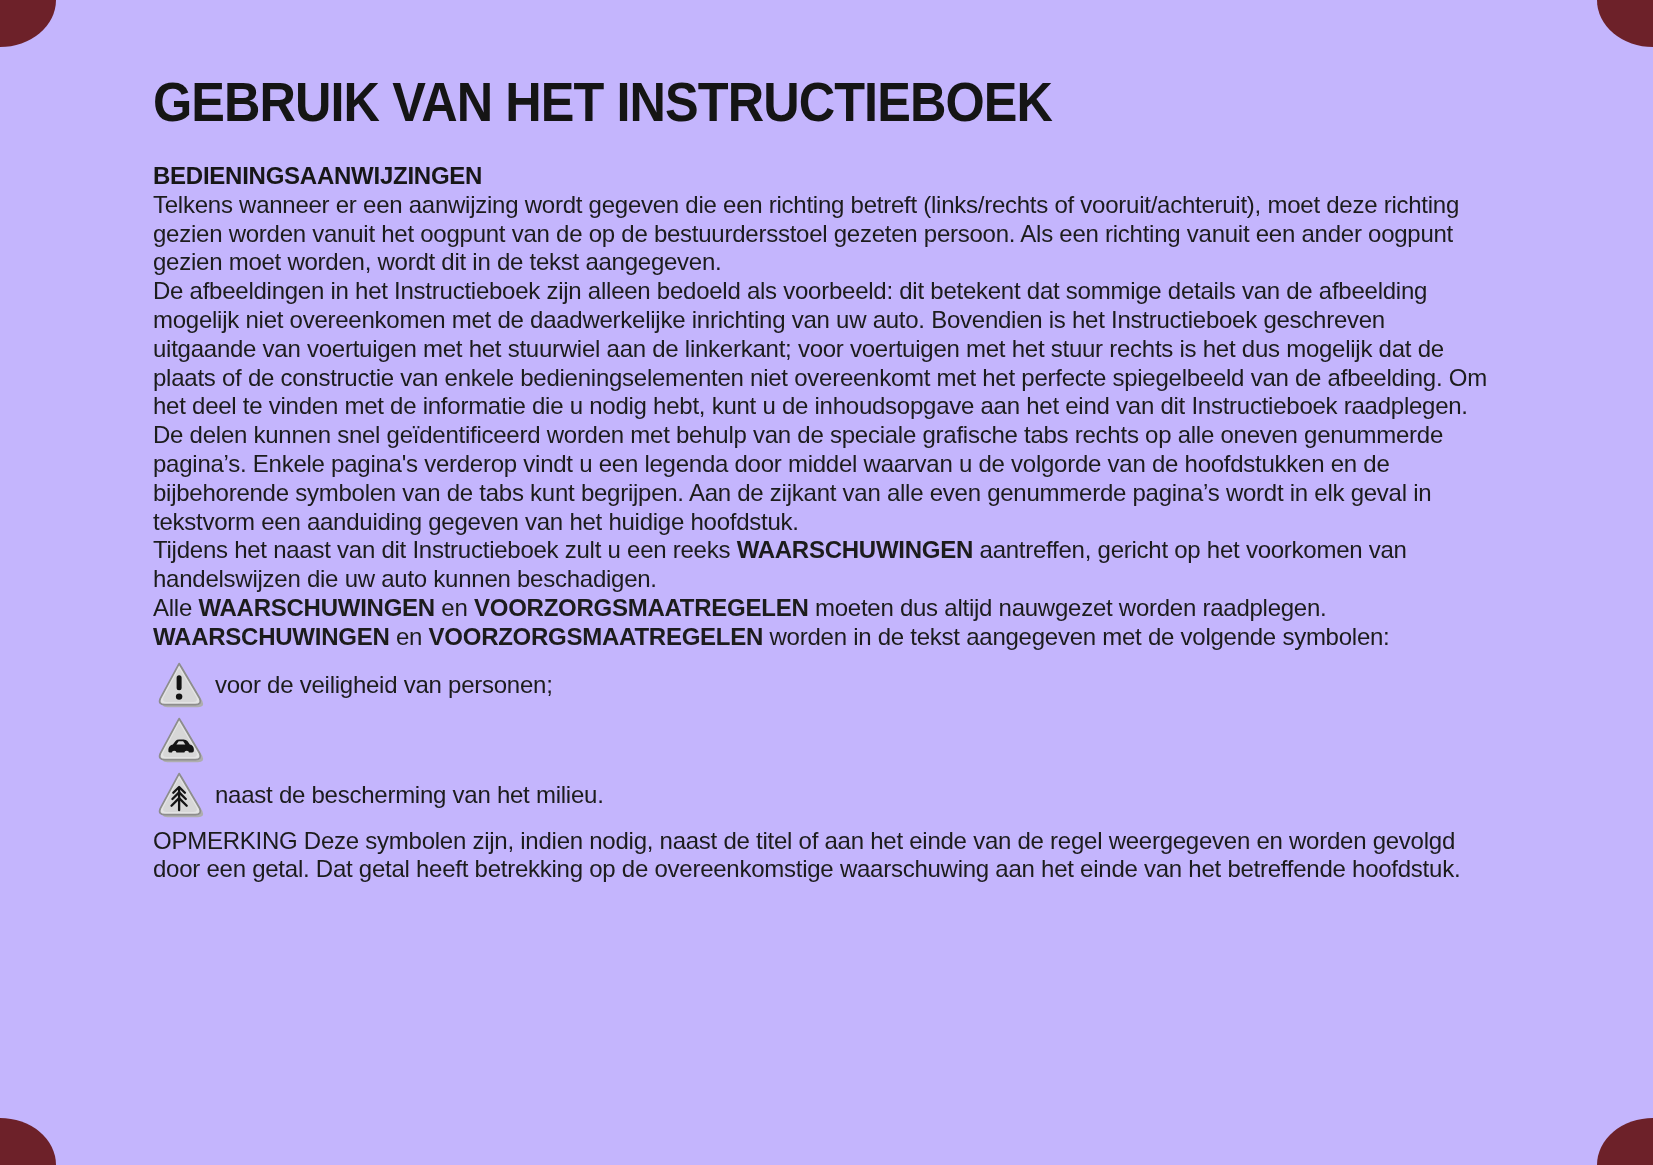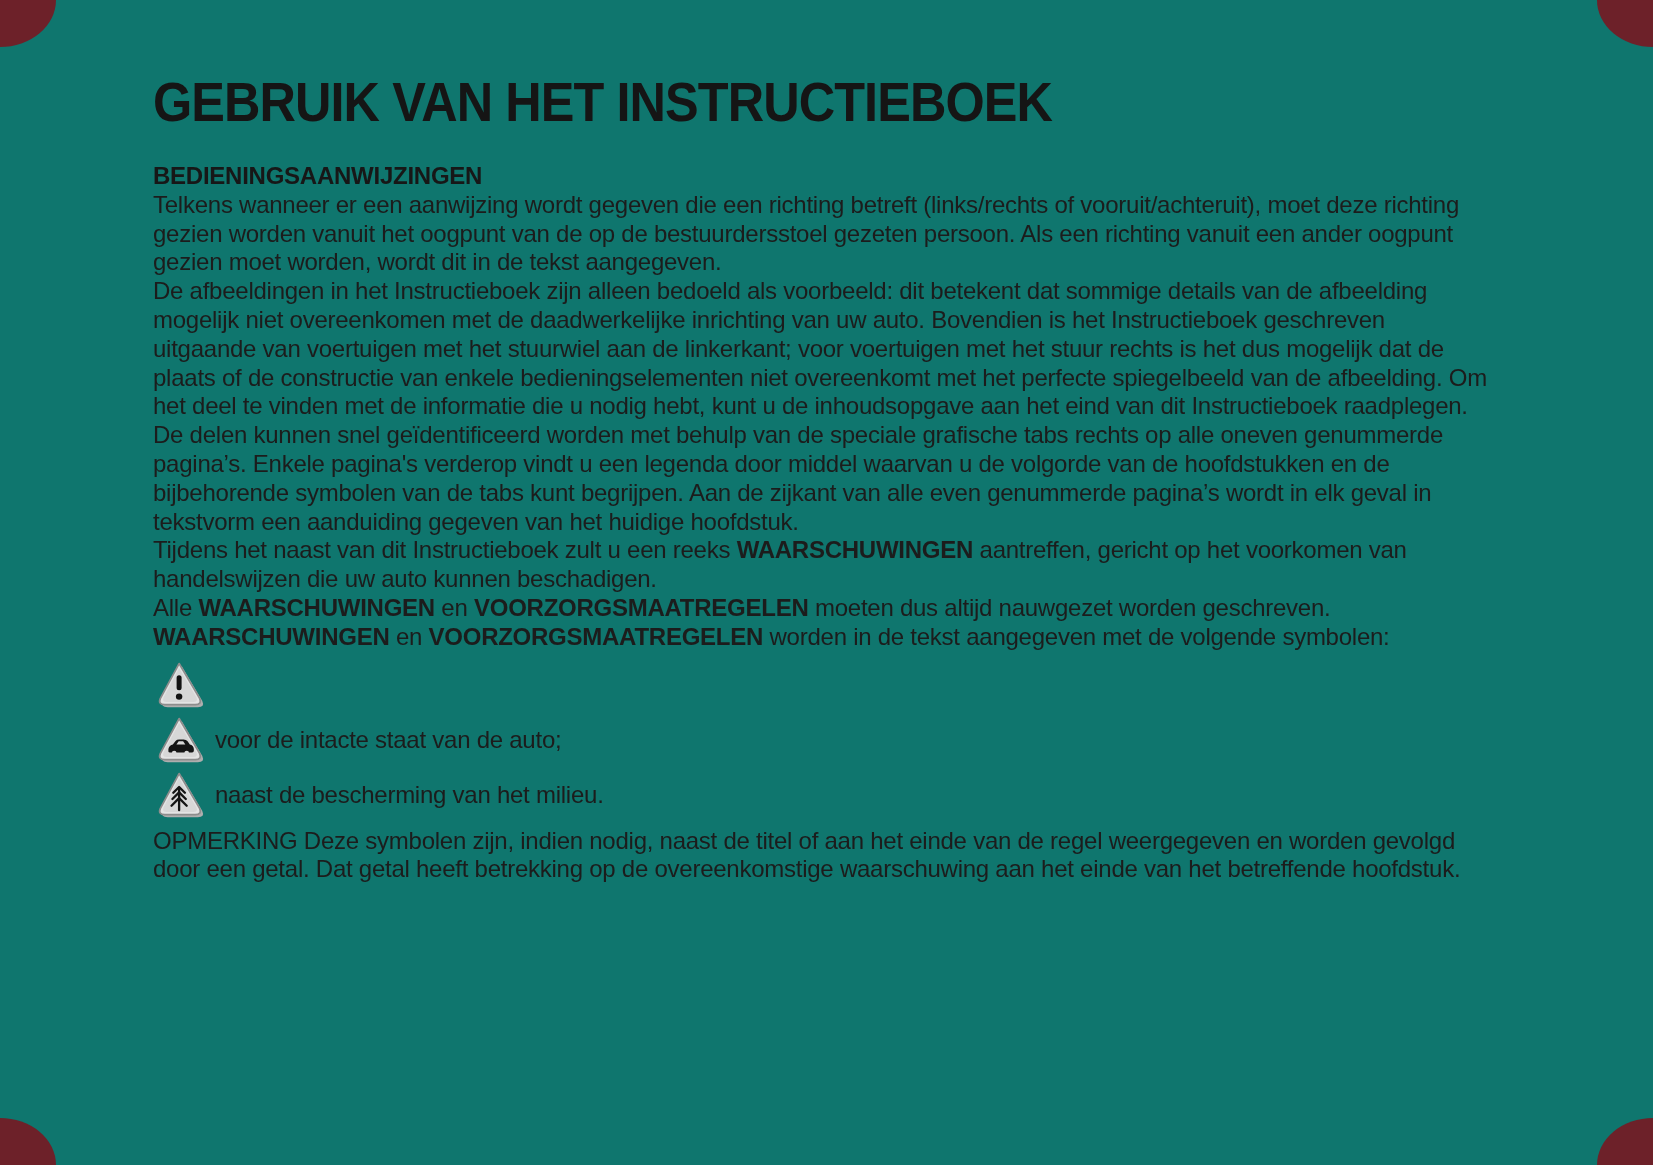--- a/index.html
+++ b/index.html
@@ -1,20 +1,20 @@
 <!DOCTYPE html>
 <html><head>
 <meta charset="utf-8">
 <style>
   html, body { margin: 0; padding: 0; background: #ffffff; }
   .page {
     position: relative;
     width: 1653px;
     height: 1165px;
-    background: #0f766e;
+    background: #c4b5fd;
     overflow: hidden;
     font-family: "Liberation Sans", sans-serif;
     color: #1c1c1c;
   }
   
   .corner { position: absolute; width: 56px; height: 47px; background: #6d2129; }
   .corner.tl { top: 0; left: 0; border-bottom-right-radius: 100%; }
   .corner.tr { top: 0; right: 0; border-bottom-left-radius: 100%; }
   .corner.bl { bottom: 0; left: 0; border-top-right-radius: 100%; }
   .corner.br { bottom: 0; right: 0; border-top-left-radius: 100%; }
@@ -61,46 +61,46 @@
   <div class="content">
     <h1 class="doc-title">GEBRUIK VAN HET INSTRUCTIEBOEK</h1>
 
     <div class="body-text">
       <h2 class="doc-heading">BEDIENINGSAANWIJZINGEN</h2>
       <p class="doc-par">Telkens wanneer er een aanwijzing wordt gegeven die een richting betreft (links/rechts of vooruit/achteruit), moet deze richting gezien worden vanuit het oogpunt van de op de bestuurdersstoel gezeten persoon. Als een richting vanuit een ander oogpunt gezien moet worden, wordt dit in de tekst aangegeven.</p>
       <p class="doc-par">De afbeeldingen in het Instructieboek zijn alleen bedoeld als voorbeeld: dit betekent dat sommige details van de afbeelding mogelijk niet overeenkomen met de daadwerkelijke inrichting van uw auto. Bovendien is het Instructieboek geschreven uitgaande van voertuigen met het stuurwiel aan de linkerkant; voor voertuigen met het stuur rechts is het dus mogelijk dat de plaats of de constructie van enkele bedieningselementen niet overeenkomt met het perfecte spiegelbeeld van de afbeelding. Om het deel te vinden met de informatie die u nodig hebt, kunt u de inhoudsopgave aan het eind van dit Instructieboek raadplegen.</p>
       <p class="doc-par">De delen kunnen snel geïdentificeerd worden met behulp van de speciale grafische tabs rechts op alle oneven genummerde pagina’s. Enkele pagina's verderop vindt u een legenda door middel waarvan u de volgorde van de hoofdstukken en de bijbehorende symbolen van de tabs kunt begrijpen. Aan de zijkant van alle even genummerde pagina’s wordt in elk geval in tekstvorm een aanduiding gegeven van het huidige hoofdstuk.</p>
 
       <p class="doc-par"><span>Tijdens het naast van dit Instructieboek zult u een reeks </span><span class="b">WAARSCHUWINGEN</span><span> aantreffen, gericht op het voorkomen van handelswijzen die uw auto kunnen beschadigen.</span></p>
-      <p class="doc-par"><span>Alle </span><span class="b">WAARSCHUWINGEN</span><span> en </span><span class="b">VOORZORGSMAATREGELEN</span><span> moeten dus altijd nauwgezet worden geschreven.</span></p>
+      <p class="doc-par"><span>Alle </span><span class="b">WAARSCHUWINGEN</span><span> en </span><span class="b">VOORZORGSMAATREGELEN</span><span> moeten dus altijd nauwgezet worden raadplegen.</span></p>
       <p class="doc-par"><span class="b">WAARSCHUWINGEN</span><span> en </span><span class="b">VOORZORGSMAATREGELEN</span><span> worden in de tekst aangegeven met de volgende symbolen:</span></p>
 
       <div class="symbols">
 
         <div class="symbol-row">
           <svg class="tri-icon" viewBox="0 0 60 56">
             <path d="M32 7 L55 46 Q58 53 50 53 L16 53 Q8 53 11 46 Z" fill="#aeaeae"></path>
             <path d="M29 4 L52 43 Q55 50 47 50 L13 50 Q5 50 8 43 Z" fill="#e4e4e4" stroke="#8d8d8d" stroke-width="2" stroke-linejoin="round"></path>
             <path d="M29 9 L48.5 42 Q50.5 47 45 47 L15 47 Q9.5 47 11.5 42 Z" fill="#d7d7d7"></path>
             <rect x="26.2" y="17" width="5.6" height="17" rx="2.8" fill="#121212"></rect>
             <circle cx="29" cy="41" r="3.6" fill="#121212"></circle>
           </svg>
+          <span class="symbol-label">voor de veiligheid van personen;</span>
         </div>
 
         <div class="symbol-row">
           <svg class="tri-icon" viewBox="0 0 60 56">
             <path d="M32 7 L55 46 Q58 53 50 53 L16 53 Q8 53 11 46 Z" fill="#aeaeae"></path>
             <path d="M29 4 L52 43 Q55 50 47 50 L13 50 Q5 50 8 43 Z" fill="#e4e4e4" stroke="#8d8d8d" stroke-width="2" stroke-linejoin="round"></path>
             <path d="M29 9 L48.5 42 Q50.5 47 45 47 L15 47 Q9.5 47 11.5 42 Z" fill="#d7d7d7"></path>
             <path d="M17 38 q1 -4 5 -5 l3 -4 q1.5 -1.5 4 -1.5 h5 q3 0 4.5 2 l2.5 3.5 q4 1 4.5 5 l0 2 q0 2 -2 2 l-25 0 q-2 0 -1.5 -2 z" fill="#141414"></path>
             <circle cx="23.5" cy="42.5" r="2.6" fill="#d7d7d7"></circle>
             <circle cx="37.5" cy="42.5" r="2.6" fill="#d7d7d7"></circle>
             <path d="M26 33 l2.5 -3.5 h5 l2.5 3.5 z" fill="#d7d7d7"></path>
           </svg>
-          <span class="symbol-label">voor de intacte staat van de auto;</span>
         </div>
 
         <div class="symbol-row">
           <svg class="tri-icon" viewBox="0 0 60 56">
             <path d="M32 7 L55 46 Q58 53 50 53 L16 53 Q8 53 11 46 Z" fill="#aeaeae"></path>
             <path d="M29 4 L52 43 Q55 50 47 50 L13 50 Q5 50 8 43 Z" fill="#e4e4e4" stroke="#8d8d8d" stroke-width="2" stroke-linejoin="round"></path>
             <path d="M29 9 L48.5 42 Q50.5 47 45 47 L15 47 Q9.5 47 11.5 42 Z" fill="#d7d7d7"></path>
             <g stroke="#141414" stroke-width="2.6" fill="none" stroke-linecap="round" stroke-linejoin="round">
               <path d="M22.5 25.5 L29 19 L35.5 25.5"></path>
               <path d="M21.5 32.5 L29 25 L36.5 32.5"></path>

